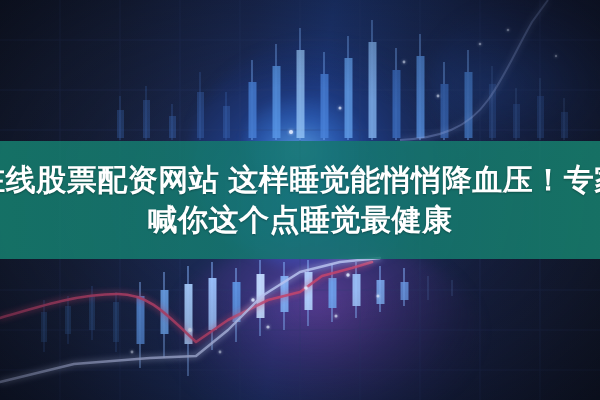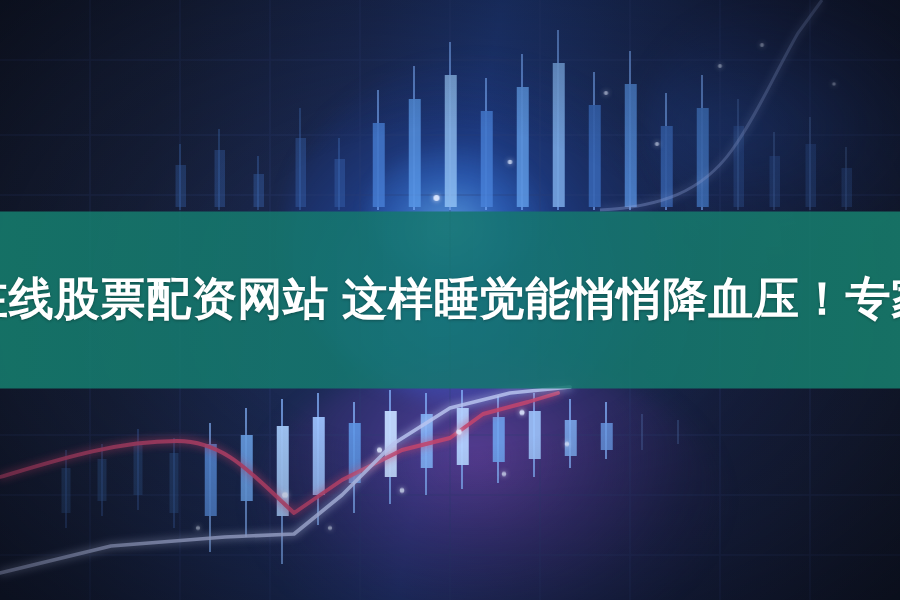--- a/index.html
+++ b/index.html
@@ -318,15 +318,16 @@
       <circle cx="480" cy="44" r="1.3" opacity="0.55"></circle>
       <circle cx="508" cy="30" r="1.3" opacity="0.5"></circle>
       <circle cx="556" cy="56" r="1.2" opacity="0.45"></circle>
     </g>
   </svg>
 
   <div class="bg-vignette"></div>
 
   <div class="headline-band">
     <div class="headline-line">在线股票配资网站 这样睡觉能悄悄降血压！专家</div>
+    <div class="headline-line">喊你这个点睡觉最健康</div>
   </div>
 
 </div>
 
 </body></html>

